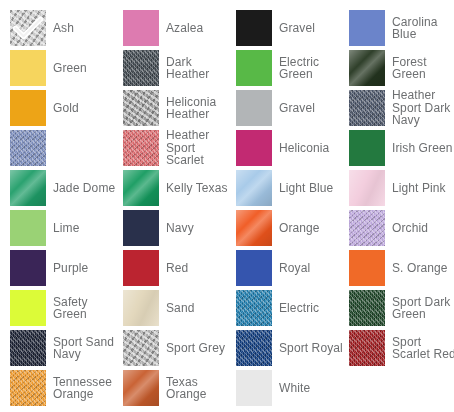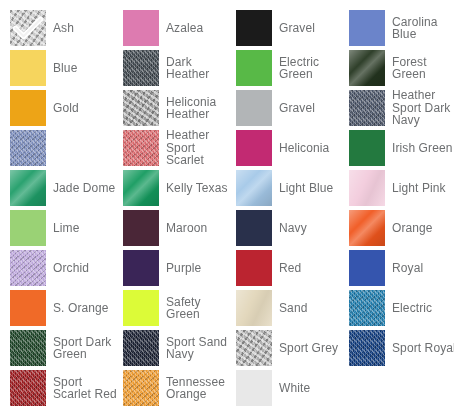--- a/index.html
+++ b/index.html
@@ -140,21 +140,21 @@
     <div class="swatch-cell">
       <div class="swatch-chip" style="background-color: rgb(27, 27, 27);"></div>
       <span class="swatch-label">Gravel</span>
     </div>
     <div class="swatch-cell">
       <div class="swatch-chip" style="background-color: rgb(107, 132, 202);"></div>
       <span class="swatch-label">Carolina Blue</span>
     </div>
     <div class="swatch-cell">
       <div class="swatch-chip" style="background-color: rgb(246, 213, 94);"></div>
-      <span class="swatch-label">Blue</span>
+      <span class="swatch-label">Green</span>
     </div>
     <div class="swatch-cell">
       <div class="swatch-chip heather" style="background-color: rgb(63, 71, 78);"></div>
       <span class="swatch-label">Dark Heather</span>
     </div>
     <div class="swatch-cell">
       <div class="swatch-chip" style="background-color: rgb(88, 185, 71);"></div>
       <span class="swatch-label">Electric Green</span>
     </div>
     <div class="swatch-cell">
@@ -206,24 +206,20 @@
     </div>
     <div class="swatch-cell">
       <div class="swatch-chip cloth" style="background-color: rgb(243, 206, 222);"></div>
       <span class="swatch-label">Light Pink</span>
     </div>
     <div class="swatch-cell">
       <div class="swatch-chip" style="background-color: rgb(154, 210, 117);"></div>
       <span class="swatch-label">Lime</span>
     </div>
     <div class="swatch-cell">
-      <div class="swatch-chip" style="background-color: rgb(74, 38, 55);"></div>
-      <span class="swatch-label">Maroon</span>
-    </div>
-    <div class="swatch-cell">
       <div class="swatch-chip" style="background-color: rgb(41, 48, 75);"></div>
       <span class="swatch-label">Navy</span>
     </div>
     <div class="swatch-cell">
       <div class="swatch-chip sheen" style="background-color: rgb(240, 86, 29);"></div>
       <span class="swatch-label">Orange</span>
     </div>
     <div class="swatch-cell">
       <div class="swatch-chip heather" style="background-color: rgb(189, 168, 220);"></div>
       <span class="swatch-label">Orchid</span>
@@ -274,16 +270,20 @@
     </div>
     <div class="swatch-cell">
       <div class="swatch-chip heather" style="background-color: rgb(156, 27, 31);"></div>
       <span class="swatch-label">Sport Scarlet Red</span>
     </div>
     <div class="swatch-cell">
       <div class="swatch-chip heather" style="background-color: rgb(237, 154, 47);"></div>
       <span class="swatch-label">Tennessee Orange</span>
     </div>
     <div class="swatch-cell">
+      <div class="swatch-chip sheen" style="background-color: rgb(199, 91, 43);"></div>
+      <span class="swatch-label">Texas Orange</span>
+    </div>
+    <div class="swatch-cell">
       <div class="swatch-chip" style="background-color: rgb(232, 232, 232);"></div>
       <span class="swatch-label">White</span>
     </div>
   </div>
 
 </body></html>

